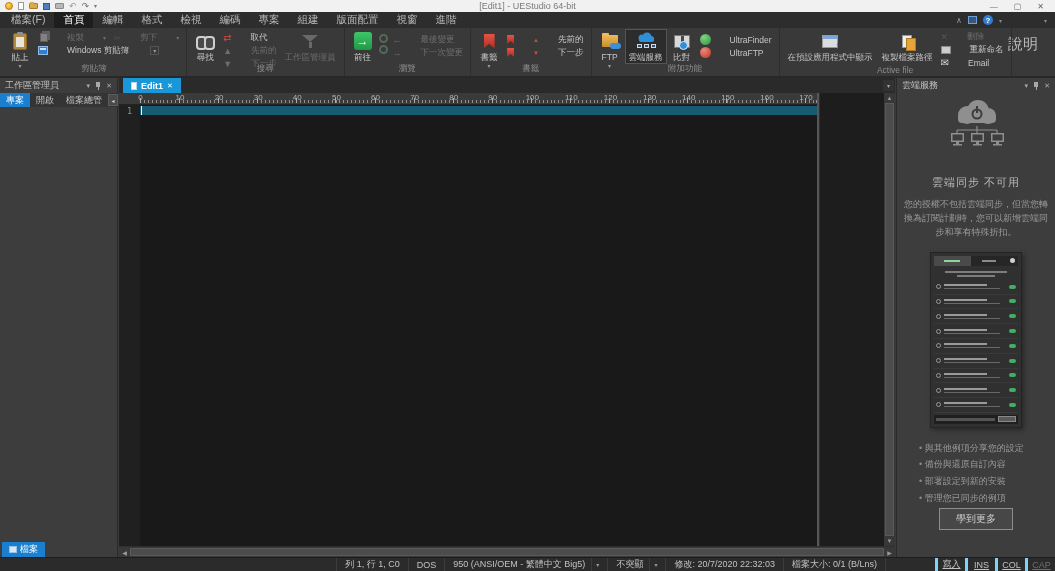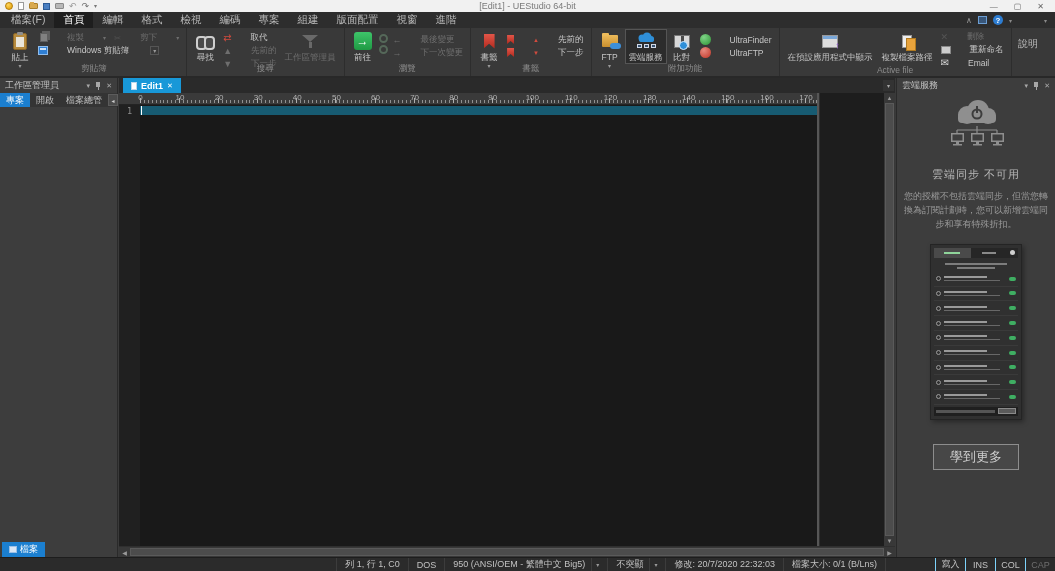--- a/index.html
+++ b/index.html
@@ -24,21 +24,21 @@
 
   
   .menubar { height:16px; background:#2d2d2d; display:flex; align-items:stretch; font-size:10.5px; color:#b9b9b9; padding-left:2px; }
   .menu-item { padding:2px 9px; display:flex; align-items:center; white-space:nowrap; }
   .menu-item.active { background:#1e1e1e; color:#fff; }
   .menubar-right { margin-left:auto; display:flex; align-items:center; gap:6px; padding-right:8px; }
   .collapse-g { color:#9a9a9a; font-size:8px; }
   .layout-ic { width:9px; height:8px; background:#39577a; border:1px solid #6d9fd4; }
   .help-ic { width:10px; height:10px; border-radius:50%; background:#2d7dd2; color:#fff; font-size:8px; font-weight:bold; display:flex; align-items:center; justify-content:center; }
   .mb-caret { color:#8a8a8a; font-size:6px; }
-  .mb-help-label { color:#b9b9b9; font-size:10px;margin-top:48px; }
+  .mb-help-label { color:#b9b9b9; font-size:15px;margin-top:48px; }
 
   
   .ribbon { height:50px; background:#393939; border-bottom:2px solid #282828; display:flex; padding-left:2px; }
   .rgroup { position:relative; border-right:1px solid #2d2d2d; padding:2px 5px 11px 5px; display:flex; align-items:flex-start; gap:3px; }
   .rgroup-label { position:absolute; bottom:1px; left:0; right:0; text-align:center; font-size:8.5px; color:#8d8d8d; white-space:nowrap; }
   .bigbtn { display:flex; flex-direction:column; align-items:center; justify-content:flex-start; padding:1px 3px; font-size:8.5px; color:#c7c7c7; min-width:26px; }
   .bigbtn .bicon { height:20px; display:flex; align-items:center; justify-content:center; margin-bottom:2px; }
   .bigbtn.pressed { background:#2c2c2c; outline:1px solid #555; }
   .blabel { display:flex; align-items:center; gap:2px; line-height:1.1; white-space:nowrap; }
   .smallcol { display:flex; flex-direction:column; gap:2px; padding-top:2px; }
@@ -127,21 +127,21 @@
   .mdi-gap { width:65px; background:#1d1d1d; border-left:1px solid #2f2f2f; flex:0 0 auto; }
   .vscroll { width:11px; background:#383838; display:flex; flex-direction:column; flex:0 0 auto; }
   .vs-btn { height:10px; color:#9a9a9a; font-size:6px; display:flex; align-items:center; justify-content:center; flex:0 0 auto; }
   .vs-thumb { flex:1; background:#4c4c4c; border:1px solid #5a5a5a; margin:0 1px; }
   .hscroll { height:11px; background:#383838; border-top:1px solid #2f2f2f; display:flex; flex:0 0 auto; }
   .hs-btn { width:11px; color:#9a9a9a; font-size:6px; display:flex; align-items:center; justify-content:center; flex:0 0 auto; }
   .hs-thumb { flex:1; background:#4c4c4c; border:1px solid #5a5a5a; margin:1px 0; }
 
   
   .rp-body { flex:1; padding:6px 6px 0; display:flex; flex-direction:column; align-items:center; overflow:hidden; }
-  .rp-heading { font-size:11px; color:#b8b8b8; margin:12px 0 8px; letter-spacing:1px; white-space:nowrap; }
+  .rp-heading { font-size:11px; color:#b8b8b8; margin:20px 0 8px; letter-spacing:1px; white-space:nowrap; }
   .rp-para { font-size:9px; color:#9a9a9a; line-height:1.55; text-align:center; width:146px; }
   .rp-card { width:92px; height:176px; background:#303030; border:1px solid #242424; box-shadow:2px 2px 5px rgba(0,0,0,.35); margin:12px 0 10px; display:flex; flex-direction:column; padding:3px; flex:0 0 auto; }
   .card-tabs { height:10px; display:flex; align-items:center; background:#262626; margin-bottom:3px; }
   .ctab { flex:1; height:100%; display:flex; align-items:center; justify-content:center; }
   .ctab.on { background:#4a4a4a; }
   .ctab .tbar { width:16px; height:2px; background:#8fd49a; }
   .ctab .tbar.g { background:#8a8a8a; width:14px; }
   .card-gear { width:5px; height:5px; border-radius:50%; background:#cfcfcf; margin:0 3px; flex:0 0 auto; }
   .card-desc { display:flex; flex-direction:column; align-items:center; gap:2px; margin:2px 0 3px; }
   .card-desc .d1 { width:62px; height:2px; background:#7d7d7d; }
@@ -151,30 +151,30 @@
   .cr-ic { width:5px; height:5px; border:1px solid #9a9a9a; border-radius:50%; flex:0 0 auto; }
   .cr-bars { flex:1; display:flex; flex-direction:column; gap:2px; }
   .cr-bars .b1 { width:70%; height:2px; background:#9a9a9a; }
   .cr-bars .b2 { width:90%; height:1px; background:#686868; }
   .cr-cloud { width:7px; height:4px; background:#3fae62; border-radius:2px; flex:0 0 auto; }
   .card-foot { height:9px; background:#1f1f1f; display:flex; align-items:center; margin-top:2px; padding:0 2px; }
   .cf-bar { flex:1; height:3px; background:#555; }
   .cf-btn { width:18px; height:6px; background:#5a5a5a; border:1px solid #8a8a8a; margin-left:3px; }
   .rp-bullets { align-self:stretch; margin:2px 0 0 16px; font-size:9px; color:#9a9a9a; line-height:1.85; }
   .bullet::before { content:"• "; color:#8a8a8a; }
-  .rp-btn { margin:14px auto 0; padding:3px 16px; font-size:13px; color:#cfcfcf; background:#474747; border:1px solid #8d8d8d; }
+  .rp-btn { margin:2px auto 0; padding:3px 16px; font-size:10px; color:#cfcfcf; background:#474747; border:1px solid #8d8d8d; }
 
   
   .statusbar { position:absolute; left:0; right:0; bottom:0; height:14px; background:#2b2b2b; border-top:1px solid #1d1d1d; display:flex; align-items:stretch; font-size:9px; color:#c2c2c2; }
   .sb-spacer { flex:1; }
   .sb-seg { display:flex; align-items:center; padding:0 8px; border-left:1px solid #3c3c3c; white-space:nowrap; }
   .sb-caret { margin-left:6px; font-size:6px; color:#9a9a9a; border-left:1px solid #3c3c3c; padding-left:4px; align-self:stretch; display:flex; align-items:center; }
   .sb-gap { width:50px; border-left:1px solid #3c3c3c; }
   .sb-flags { display:flex; align-items:stretch; }
-  .sb-flag { min-width:30px; display:flex; align-items:center; justify-content:center; border-left:1px solid #7dd3fc; padding:0 4px; }
+  .sb-flag { min-width:30px; display:flex; align-items:center; justify-content:center; border-left:3px solid #7dd3fc; padding:0 4px;text-decoration:underline; }
   .sb-flag.dim { color:#6b6b6b; }
 </style>
 </head>
 <body>
 
 <div class="titlebar">
   <div class="qat">
     <span class="qicon">
         <span class="logo-dot"></span>
       </span>
@@ -628,20 +628,26 @@
               <span class="b2"></span>
             </span>
             <span class="cr-cloud"></span>
           </div>
         </div>
       <div class="card-foot">
           <span class="cf-bar"></span>
           <span class="cf-btn"></span>
         </div>
     </div>
+    <div class="rp-bullets">
+        <div class="bullet">與其他例項分享您的設定</div>
+        <div class="bullet">備份與還原自訂內容</div>
+        <div class="bullet">部署設定到新的安裝</div>
+        <div class="bullet">管理您已同步的例項</div>
+      </div>
     <div class="rp-btn">學到更多</div>
   </div>
 </div>
 
 <div class="statusbar">
   <div class="sb-spacer"></div>
   <div class="sb-seg">列 1, 行 1, C0</div>
   <div class="sb-seg">DOS</div>
   <div class="sb-seg">
     <span>950 (ANSI/OEM - 繁體中文 Big5)</span>

